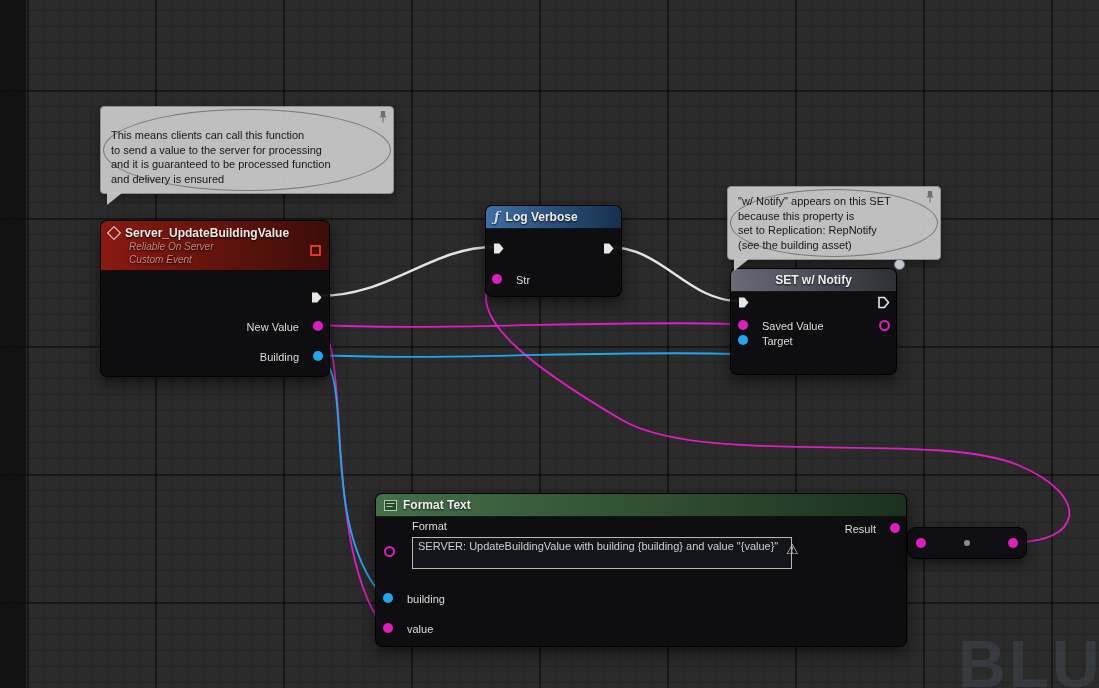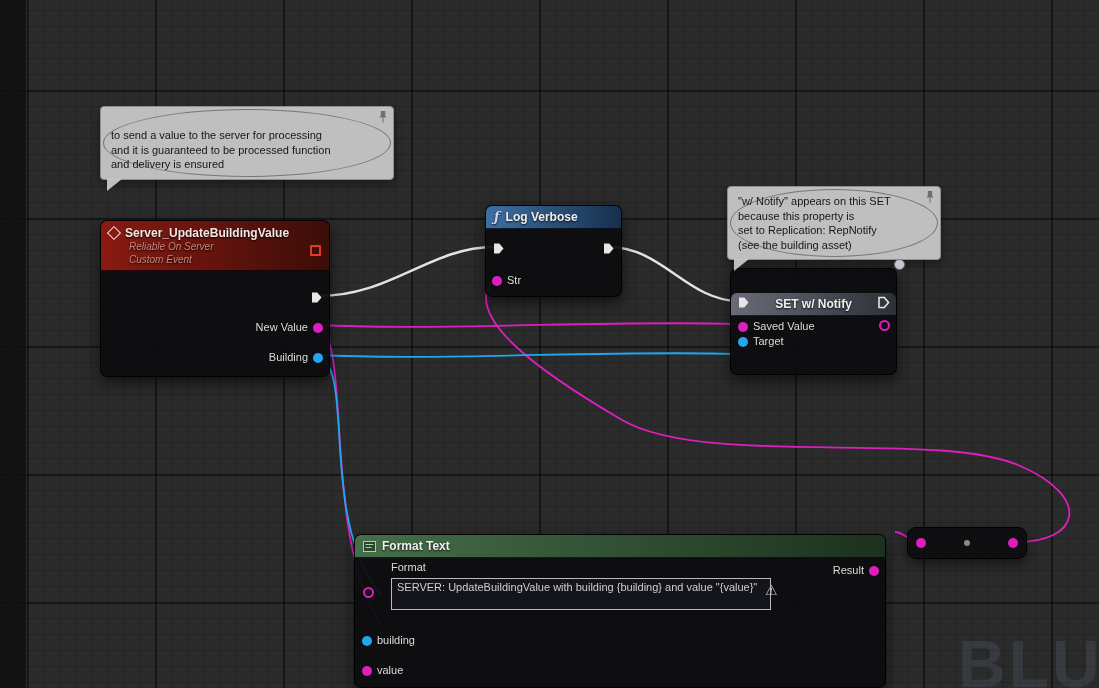--- a/index.html
+++ b/index.html
@@ -23,29 +23,29 @@
   
   .node{position:absolute;border-radius:7px;background:rgba(13,13,15,0.94);
     border:1px solid rgba(0,0,0,0.9);box-shadow:0 6px 16px rgba(0,0,0,0.55);}
   .node-header{border-radius:6px 6px 0 0;padding:4px 8px;display:flex;align-items:center;gap:6px;
     color:#efefef;font-weight:bold;font-size:12px;text-shadow:0 1px 2px rgba(0,0,0,0.85);
     border-bottom:1px solid rgba(0,0,0,0.7);}
   .hdr-event{background:linear-gradient(to right,#8a1a12,#3c0d08);border-radius:6px 6px 0 0;
     padding:5px 8px 4px;color:#f3e7e3;font-size:12px;font-weight:bold;text-shadow:0 1px 2px #000;
     border-bottom:1px solid rgba(0,0,0,0.7);}
   .hdr-log{background:linear-gradient(to right,#3f6fa3,#16304d);}
-  .hdr-set{background:linear-gradient(to right,#696c78,#2e3037);justify-content:center;margin-top:24px;}
+  .hdr-set{background:linear-gradient(to right,#696c78,#2e3037);justify-content:center;}
   .hdr-format{background:linear-gradient(to right,#456f49,#1c311e);}
   .evt-title-row{display:flex;align-items:center;gap:6px;}
   .evt-sub{font-style:italic;font-weight:normal;font-size:10px;color:#c9897a;margin-left:20px;line-height:13px;}
   .diamond{width:8px;height:8px;border:1.5px solid #efe3df;transform:rotate(45deg);flex:0 0 auto;}
   .fn-icon{font-family:"DejaVu Serif",serif;font-style:italic;font-weight:bold;font-size:13px;color:#c8daf0;line-height:12px;}
   .delegate{position:absolute;top:24px;right:8px;width:7px;height:7px;border:2px solid #e0392b;border-radius:1px;}
 
-  .row{position:absolute;display:flex;align-items:flex-end;gap:5px;font-size:11px;color:#dcdcdc;white-space:nowrap;}
+  .row{position:absolute;display:flex;align-items:flex-start;gap:14px;font-size:11px;color:#dcdcdc;white-space:nowrap;}
   .row.r{right:6px;} .row.l{left:7px;}
   .pin{width:10px;height:10px;border-radius:50%;flex:0 0 auto;}
   .pin.hollow{width:7px;height:7px;background:transparent !important;border:2px solid;}
   .execpin path{fill:#e6e6e6;}
   .execpin.hollow path{fill:none;stroke:#e6e6e6;stroke-width:1.6px;}
 
   
   .fmt-label{position:absolute;left:36px;top:26px;font-size:11px;color:#dcdcdc;}
   .fmt-input{position:absolute;left:36px;top:43px;width:368px;height:28px;background:#14151a;
     border:1px solid #b9b9b9;color:#cfcfcf;font-size:11px;line-height:14px;padding:1px 5px;overflow:hidden;}
@@ -150,21 +150,21 @@
   </div>
   <div class="row r" style="top:51px;">
     <span class="pin hollow" style="border-color:#dc1fbe;"></span>
   </div>
   <div class="row l" style="top:66px;">
     <span class="pin" style="background:#22a7ee;"></span>
     <span>Target</span>
   </div>
 </div>
 
-<div class="node" style="left:354px;top:493px;width:530px;height:152px;margin-top:41px;">
+<div class="node" style="left:375px;top:493px;width:530px;height:152px;">
   <div class="node-header hdr-format">
     <svg width="13" height="11">
       <rect x="0.5" y="0.5" width="12" height="10" fill="#2d4530" stroke="#a3d2a6"></rect>
       <line x1="2.5" y1="3.5" x2="10.5" y2="3.5" stroke="#a3d2a6"></line>
       <line x1="2.5" y1="6.5" x2="8.5" y2="6.5" stroke="#a3d2a6"></line>
     </svg>
     <span>Format Text</span>
   </div>
   <div class="fmt-label">Format</div>
   <span class="pin hollow" style="position:absolute;left:8px;top:52px;border-color:#dc1fbe;"></span>
@@ -186,20 +186,21 @@
 
 <div class="conv">
   <span class="pin" style="position:absolute;left:8px;top:10px;background:#dc1fbe;"></span>
   <span class="dot"></span>
   <span class="pin" style="position:absolute;right:8px;top:10px;background:#dc1fbe;"></span>
 </div>
 
 <div class="bubble" style="left:100px;top:106px;width:272px;">
   <div class="bubble-ellipse"></div>
   <div class="cmt-line"></div>
+  <div class="cmt-line">This means clients can call this function</div>
   <div class="cmt-line">to send a value to the server for processing</div>
   <div class="cmt-line">and it is guaranteed to be processed function</div>
   <div class="cmt-line">and delivery is ensured</div>
   <span class="bubble-tail"></span>
   <svg class="pushpin" viewBox="0 0 10 12">
     <path d="M3,1 h4 v4 l1.3,2 h-6.6 l1.3,-2 z" fill="#6f6f6f"></path>
     <line x1="5" y1="7" x2="5" y2="11.5" stroke="#6f6f6f" stroke-width="1"></line>
   </svg>
 </div>
 

